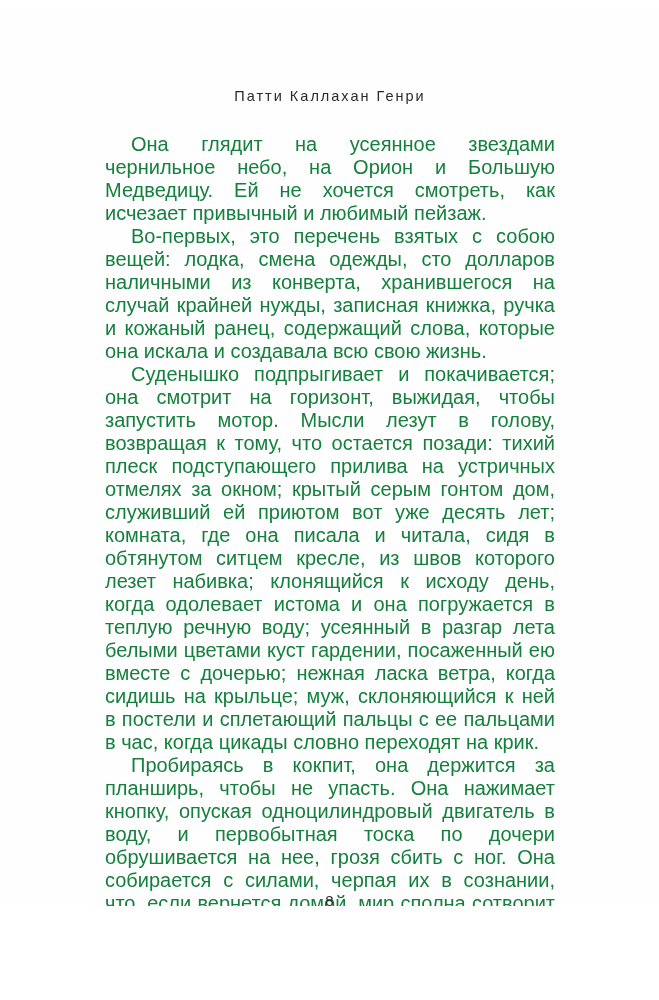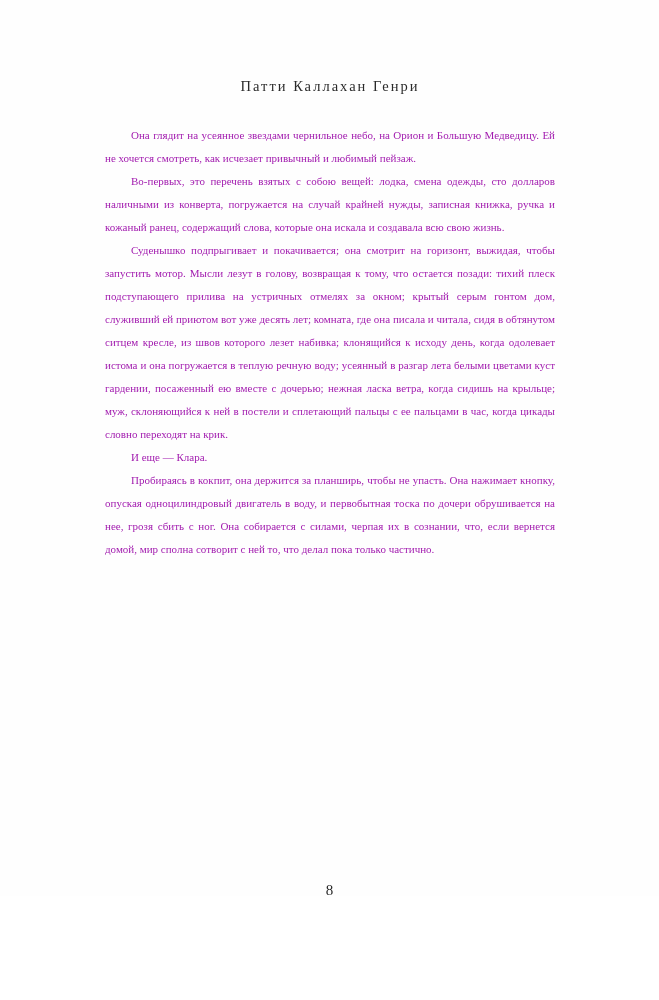--- a/index.html
+++ b/index.html
@@ -4,43 +4,43 @@
 <style>
   html, body {
     margin: 0;
     padding: 0;
     background: #ffffff;
   }
   .book-page {
     position: relative;
     width: 659px;
     height: 896px;
-    margin: 0 auto;
+    margin: 10px auto;
     background: #fefefe;
     box-sizing: border-box;
     padding: 78px 104px 0 105px;
-    font-family: Liberation Serif, serif;
+    font-family: Liberation Sans, sans-serif;
     color: #1e1e1e;
     overflow: hidden;
   }
   .running-header {
     text-align: center;
     font-size: 14.5px;
     letter-spacing: 2px;
     color: #2a2a2a;
     margin: 0 0 29px 0;
     white-space: nowrap;
   }
   .body-text {
-    font-size: 11px;
+    font-size: 20px;
     line-height: 23px;
     text-align: justify;
     hyphens: auto;
     -webkit-hyphens: auto;
-    color: #a21caf;
+    color: #15803d;
   }
   .body-text p {
     margin: 0;
     text-indent: 26px;
   }
   .page-number {
     position: absolute;
     left: 0;
     right: 0;
     top: 882px;
@@ -50,20 +50,19 @@
   }
 </style>
 </head>
 <body>
 
 <div class="book-page">
   <div class="running-header">Патти Каллахан Генри</div>
 
   <div class="body-text">
     <p>Она глядит на усеянное звездами чернильное небо, на Орион и Большую Медведицу. Ей не хочется смотреть, как исчезает привычный и любимый пейзаж.</p>
-    <p>Во-первых, это перечень взятых с собою вещей: лодка, смена одежды, сто долларов наличными из конверта, погружается на случай крайней нужды, записная книжка, ручка и кожаный ранец, содержащий слова, которые она искала и создавала всю свою жизнь.</p>
+    <p>Во-первых, это перечень взятых с собою вещей: лодка, смена одежды, сто долларов наличными из конверта, хранившегося на случай крайней нужды, записная книжка, ручка и кожаный ранец, содержащий слова, которые она искала и создавала всю свою жизнь.</p>
     <p>Суденышко подпрыгивает и покачивается; она смотрит на горизонт, выжидая, чтобы запустить мотор. Мысли лезут в голову, возвращая к тому, что остается позади: тихий плеск подступающего прилива на устричных отмелях за окном; крытый серым гонтом дом, служивший ей приютом вот уже десять лет; комната, где она писала и читала, сидя в обтянутом ситцем кресле, из швов которого лезет набивка; клонящийся к исходу день, когда одолевает истома и она погружается в теплую речную воду; усеянный в разгар лета белыми цветами куст гардении, посаженный ею вместе с дочерью; нежная ласка ветра, когда сидишь на крыльце; муж, склоняющийся к ней в постели и сплетающий пальцы с ее пальцами в час, когда цикады словно переходят на крик.</p>
-    <p>И еще — Клара.</p>
     <p>Пробираясь в кокпит, она держится за планширь, чтобы не упасть. Она нажимает кнопку, опуская одноцилиндровый двигатель в воду, и первобытная тоска по дочери обрушивается на нее, грозя сбить с ног. Она собирается с силами, черпая их в сознании, что, если вернется домой, мир сполна сотворит с ней то, что делал пока только частично.</p>
   </div>
 
   <div class="page-number">8</div>
 </div>
 
 </body></html>

